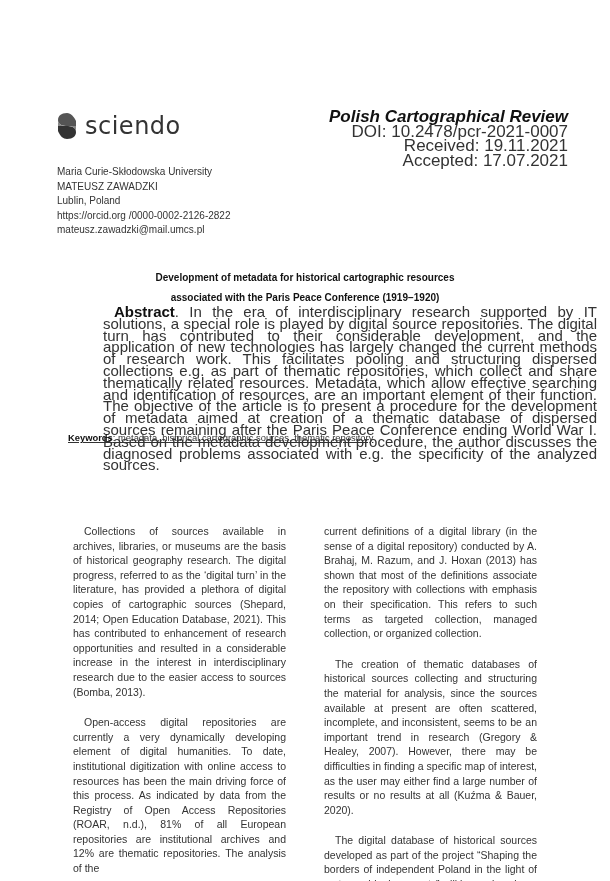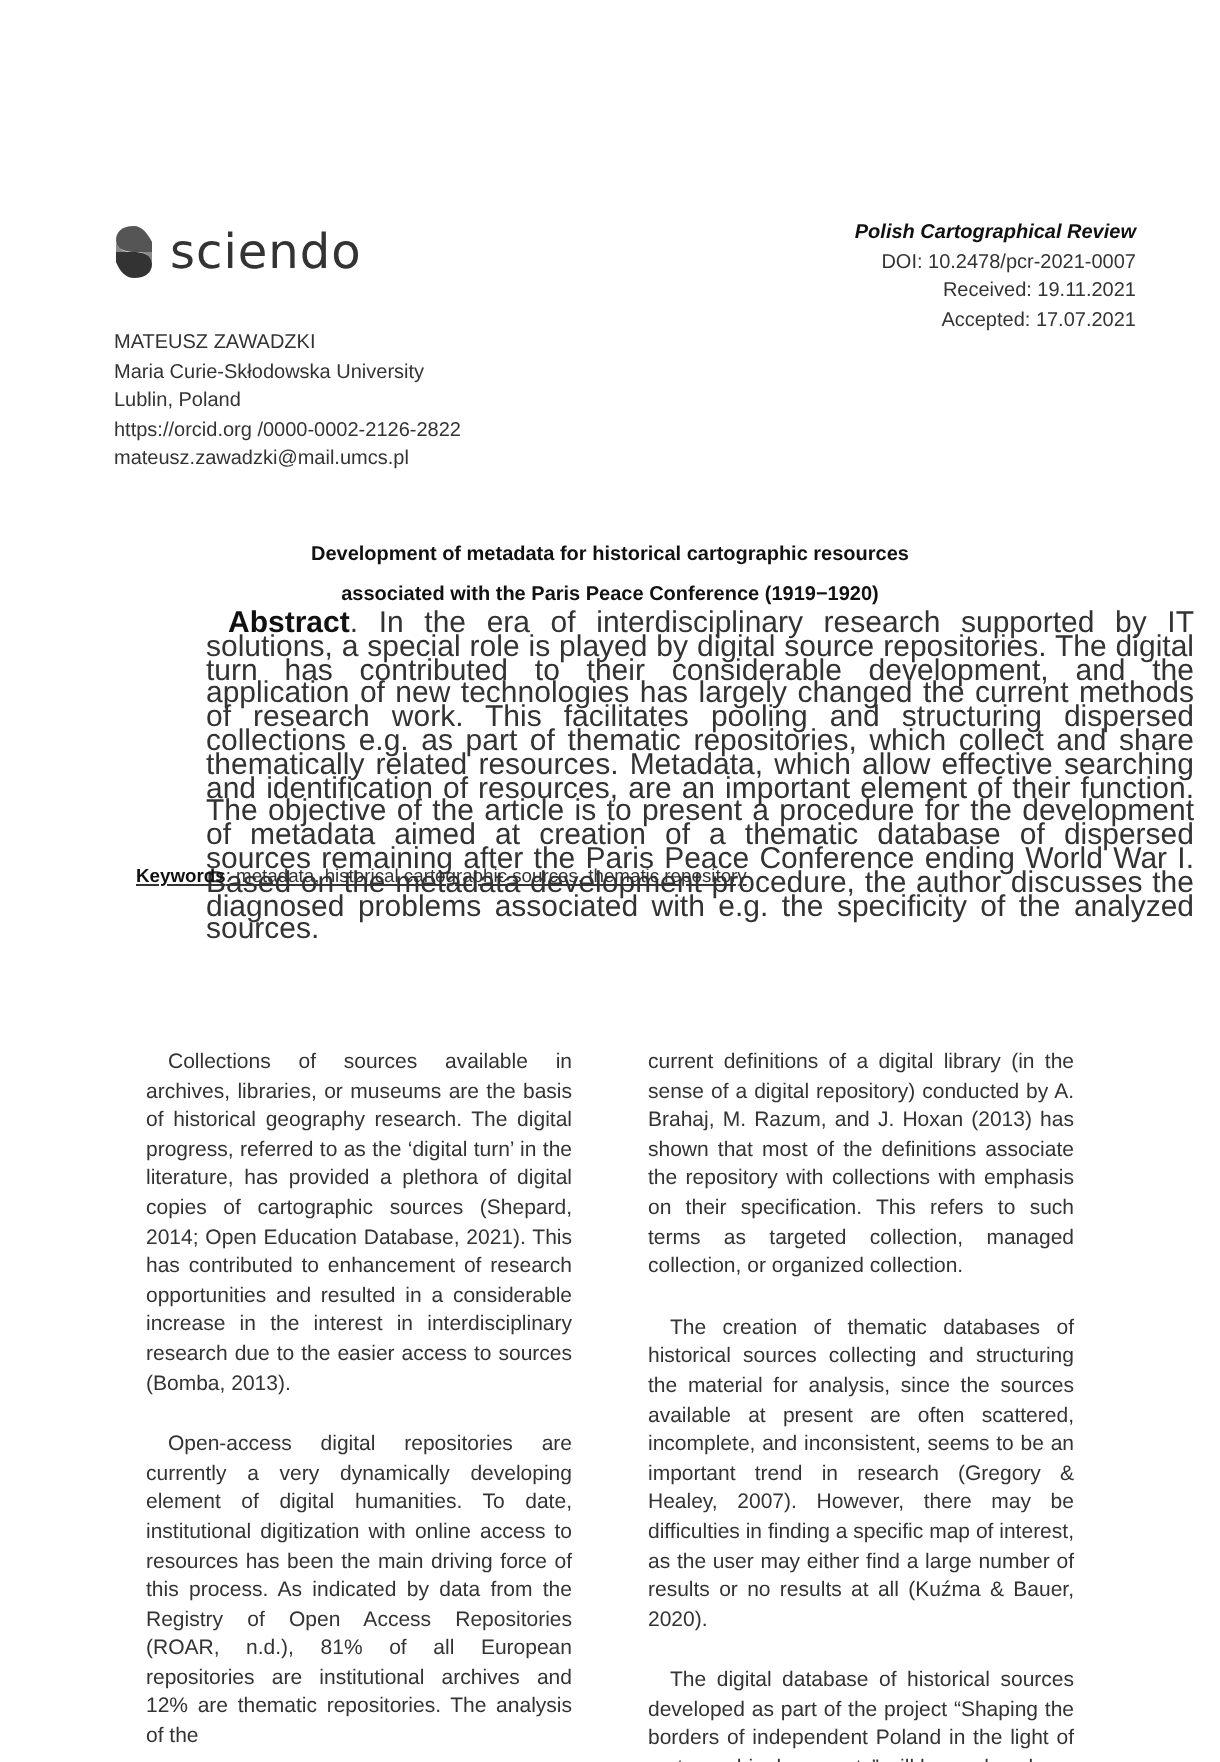--- a/index.html
+++ b/index.html
@@ -3,21 +3,21 @@
   <meta charset="utf-8">
   <style>
     html, body { margin: 0; padding: 0; background: #ffffff; }
     body { width: 610px; height: 881px; position: relative; overflow: hidden; font-family: "Liberation Sans", sans-serif; color: #222; }
     .abs { position: absolute; }
     .logo { left: 57px; top: 112px; display: flex; align-items: center; }
     .logo svg { width: 20px; height: 28px; }
     .logo-text { font-family: "DejaVu Sans", sans-serif; font-size: 24px; color: #333; margin-left: 8px; letter-spacing: 0.5px; }
     .author { left: 57px; top: 165px; font-size: 10px; line-height: 14.6px; color: #333; }
     .author div { white-space: nowrap; }
-    .journal { right: 42px; top: 110px; text-align: right; font-size: 10px; line-height: 14.5px; color: #333; }
+    .journal { right: 42px; top: 110px; text-align: right; font-size: 17px; line-height: 14.5px; color: #333; }
     .journal .jt { font-weight: bold; font-style: italic; color: #111; }
     .journal .vol { font-style: italic; color: #555; }
     .title { left: 40px; width: 530px; top: 268px; text-align: center; font-size: 10px; line-height: 20px; font-weight: bold; color: #111; }
     .abstract { left: 57px; width: 494px; top: 306px; font-size: 15px; line-height: 11.8px; text-align: justify; color: #333; margin-left: 46px; }
     .abstract .lead { font-weight: bold; color: #111; }
     .abstract p { margin: 0; text-indent: 11px; }
     .keywords { left: 57px; width: 494px; top: 432px; font-size: 9.4px; line-height: 12px; color: #333; text-indent: 11px; text-decoration: underline; }
     .keywords .lead { font-weight: bold; color: #111; }
     .col { top: 508px; width: 245px; font-size: 10.5px; line-height: 14.6px; color: #333; text-align: justify; }
     .col p { margin: 16px; text-indent: 11px; }
@@ -32,22 +32,22 @@
   <svg viewBox="0 0 20 28">
     <path d="M10 1 C4 1 1 4 1 8 C1 12 4 13.5 9 14 L19 14 L19 9 C17 5 14 1 10 1 Z" fill="#555"></path>
     <path d="M1 14 L11 14 C16 14.5 19 16 19 20 C19 24 16 27 10 27 C6 27 3 24 1 19 Z" fill="#333"></path>
     <path d="M1 8 C1 11 3 13 7 14 L1 14 Z" fill="#888"></path>
     <path d="M19 20 C19 17 17 15 13 14 L19 14 Z" fill="#888"></path>
   </svg>
   <span class="logo-text">sciendo</span>
 </div>
 
 <div class="abs author">
+  <div>Maria Curie-Skłodowska University</div>
   <div>MATEUSZ ZAWADZKI</div>
-  <div>Maria Curie-Skłodowska University</div>
   <div>Lublin, Poland</div>
   <div>https://orcid.org /0000-0002-2126-2822</div>
   <div>mateusz.zawadzki@mail.umcs.pl</div>
 </div>
 
 <div class="abs journal">
   <div class="jt">Polish Cartographical Review</div>
   <div>DOI: 10.2478/pcr-2021-0007</div>
   <div>Received: 19.11.2021</div>
   <div>Accepted: 17.07.2021</div>

